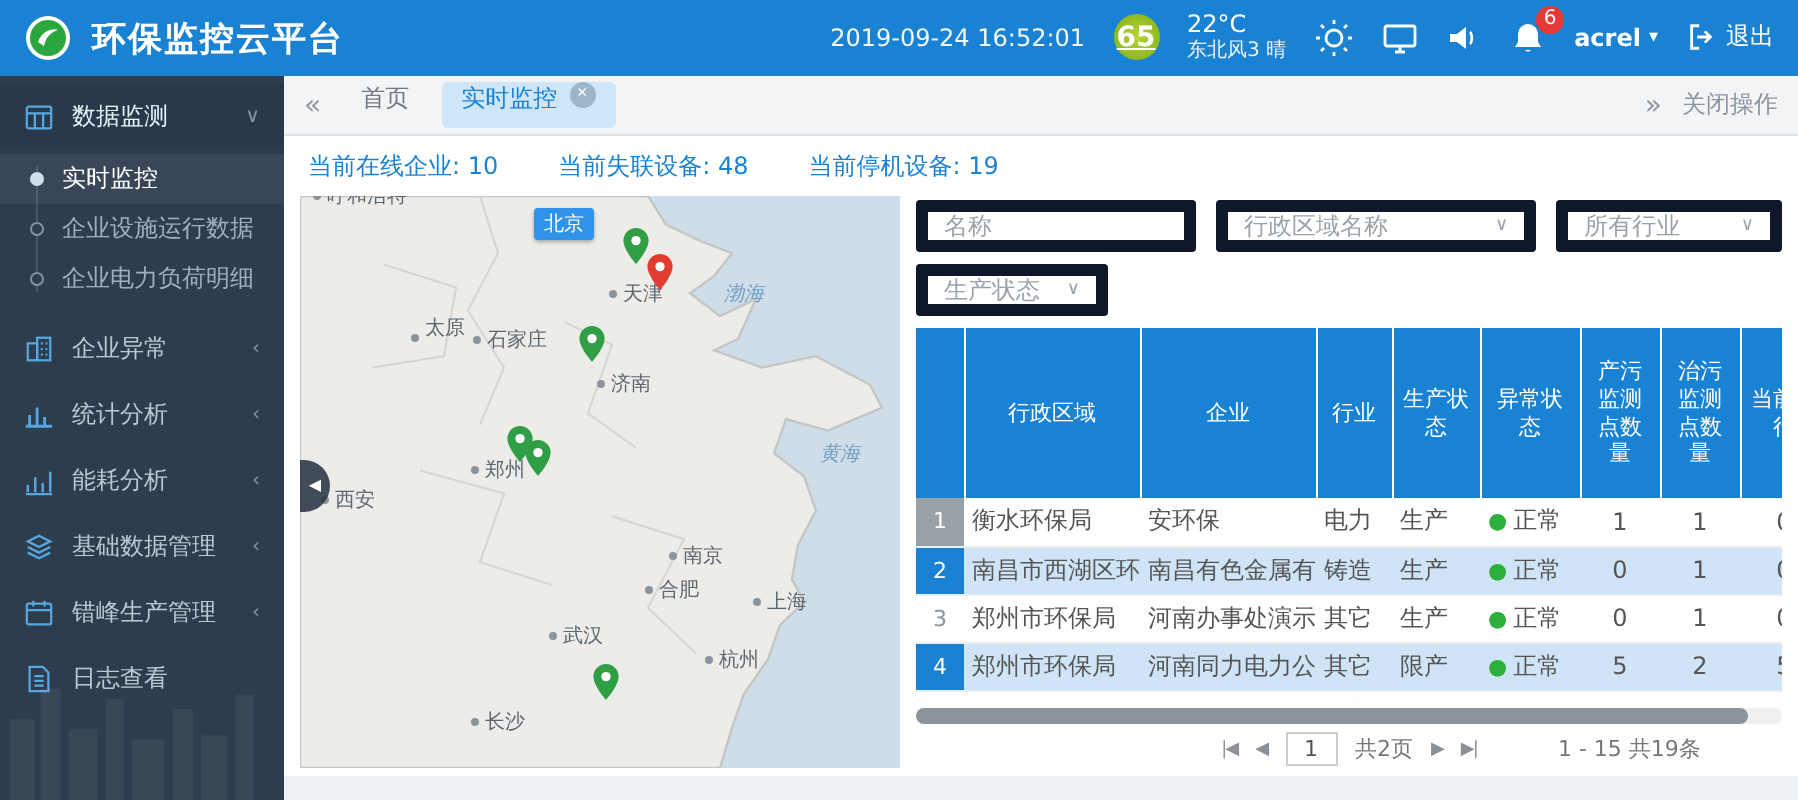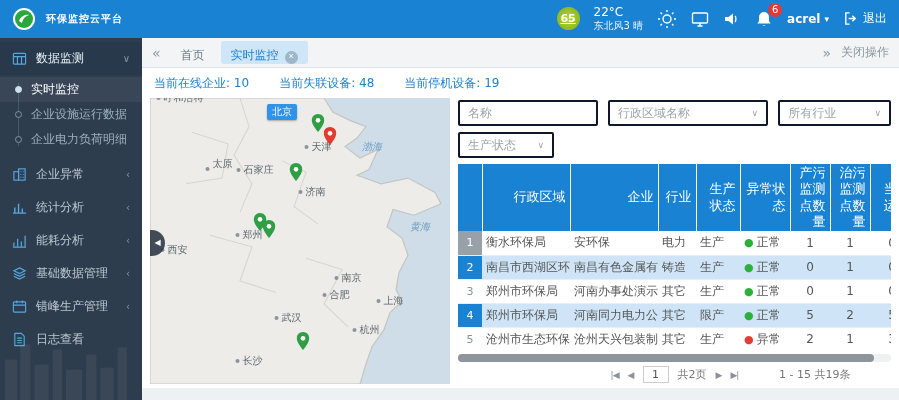--- a/index.html
+++ b/index.html
@@ -3,24 +3,24 @@
 <meta charset="utf-8">
 <style>
   *{margin:0;padding:0;box-sizing:border-box;}
   html,body{width:899px;height:400px;overflow:hidden;}
   body{font-family:"DejaVu Sans","Liberation Sans",sans-serif;font-size:12px;background:#eef1f4;color:#555;}
   .app{width:899px;height:400px;display:flex;flex-direction:column;}
 
   
   .topbar{flex:0 0 38px;background:#1a82d2;display:flex;align-items:center;padding:0 12px;color:#fff;gap:10px;}
   .logo{width:24px;height:24px;display:flex;}
-  .title{font-size:10px;font-weight:bold;letter-spacing:1px;}
+  .title{font-size:17px;font-weight:bold;letter-spacing:1px;}
   .tb-right{margin-left:auto;display:flex;align-items:center;gap:14px;font-size:12px;}
   .dt{opacity:.95;}
-  .aqi{width:23px;height:23px;border-radius:50%;background:radial-gradient(#b5d53a,#7fae13);display:flex;align-items:center;justify-content:center;font-size:11px;font-weight:bold;text-decoration:underline;}
+  .aqi{width:23px;height:23px;border-radius:50%;background:radial-gradient(#b5d53a,#7fae13);display:flex;align-items:center;justify-content:center;font-size:14px;font-weight:bold;text-decoration:underline;}
   .weather{display:flex;flex-direction:column;line-height:1.15;}
   .weather .temp{font-size:12px;}
   .weather .wind{font-size:10px;opacity:.9;}
   .hicon{display:flex;align-items:center;cursor:pointer;}
   .bell{position:relative;display:flex;cursor:pointer;}
   .badge{position:absolute;top:-7px;right:-9px;background:#e53935;border-radius:8px;min-width:14px;height:14px;font-size:10px;display:flex;align-items:center;justify-content:center;padding:0 3px;}
   .user{display:flex;align-items:center;gap:4px;cursor:pointer;font-weight:bold;}
   .caret{font-size:9px;}
   .logout{display:flex;align-items:center;gap:5px;cursor:pointer;}
 
@@ -37,21 +37,21 @@
   .sub-item{height:25px;display:flex;align-items:center;gap:9px;padding-left:15px;font-size:12px;color:#9db0bf;cursor:pointer;position:relative;}
   .sub-item .dot{width:7px;height:7px;border-radius:50%;background:#2e3d4e;border:1px solid #7e93a5;z-index:1;flex:0 0 7px;}
   .sub-item.active{color:#fff;background:rgba(255,255,255,.05);}
   .sub-item.active .dot{background:#cfe0ec;border-color:#cfe0ec;}
   .wm{position:absolute;bottom:0;left:0;width:142px;}
 
   .main{flex:1;display:flex;flex-direction:column;min-width:0;background:#eef1f4;}
   .tabbar{flex:0 0 30px;background:#f2f4f6;border-bottom:1px solid #dfe3e7;display:flex;align-items:center;padding:0 10px;gap:10px;color:#8a96a1;}
   .tb-arrow{font-size:14px;cursor:pointer;line-height:1;}
   .tabs{display:flex;gap:6px;}
-  .tab{height:23px;display:flex;align-items:flex-end;gap:6px;padding:0 10px;font-size:12px;color:#6e7b87;cursor:pointer;border-radius:3px;font-family:Liberation Mono, monospace;}
+  .tab{height:23px;display:flex;align-items:flex-start;gap:6px;padding:0 10px;font-size:12px;color:#6e7b87;cursor:pointer;border-radius:3px;font-family:Liberation Mono, monospace;}
   .tab.active{background:#cfe6f8;color:#1a82d2;}
   .tab .close{width:13px;height:13px;border-radius:50%;background:#9db6c9;color:#fff;font-size:9px;line-height:13px;text-align:center;}
   .tb-rt{margin-left:auto;display:flex;align-items:center;gap:10px;font-size:12px;color:#8a96a1;}
   .closeops{cursor:pointer;}
 
   .content{flex:1;min-height:0;background:#fff;display:flex;flex-direction:column;padding:2px 8px 4px;margin-bottom:12px;}
   .stats{display:flex;gap:30px;color:#1a82d2;font-size:12px;padding:5px 4px 6px;flex:0 0 auto;}
   .panel{flex:1;display:flex;gap:8px;min-height:0;}
 
   
@@ -61,28 +61,28 @@
   .city .cdot{width:4px;height:4px;background:#8a949c;border-radius:50%;}
   .city.hl{background:#2f94e9;color:#fff;padding:1px 5px;border-radius:2px;box-shadow:0 1px 2px rgba(0,0,0,.3);z-index:2;}
   .sea{position:absolute;font-size:10px;color:#6f9ec4;font-style:italic;transform:translate(-50%,-50%);}
   .pin{position:absolute;transform:translate(-50%,-100%);z-index:3;cursor:pointer;}
   .map-handle{position:absolute;left:0;top:46%;width:15px;height:26px;background:rgba(35,48,62,.85);color:#fff;border-radius:0 13px 13px 0;display:flex;align-items:center;justify-content:center;font-size:8px;cursor:pointer;z-index:4;}
 
   
   .right{flex:1;min-width:0;display:flex;flex-direction:column;overflow:hidden;}
   .filters{display:flex;flex-direction:column;gap:6px;margin:2px 0 6px;flex:0 0 auto;}
   .frow{display:flex;gap:10px;}
-  .fbox{height:26px;border:2px solid #0f172a;border-radius:2px;background:#fff;display:flex;align-items:center;padding:3px 8px;color:#9aa3ab;font-size:12px;}
+  .fbox{height:26px;border:6px solid #0f172a;border-radius:2px;background:#fff;display:flex;align-items:center;padding:3px 8px;color:#9aa3ab;font-size:12px;}
   input.fbox{font-family:inherit;outline:none;}
   input.fbox::placeholder{color:#9aa3ab;}
   .fbox .chev{margin-left:auto;font-size:9px;color:#9aa3ab;padding-left:8px;}
 
   .tbl-wrap{flex:1;min-height:0;overflow:hidden;}
   table{border-collapse:collapse;table-layout:fixed;width:456px;font-size:12px;color:#555;}
-  th{background:#1a82d2;color:#fff;font-weight:normal;font-size:13px;text-align:right;padding:1px 4px;height:40px;vertical-align:middle;line-height:1.25;border-right:1px solid rgba(255,255,255,.18);overflow:hidden;}
+  th{background:#1a82d2;color:#fff;font-weight:normal;font-size:11px;text-align:center;padding:15px 4px;height:40px;vertical-align:middle;line-height:1.25;border-right:1px solid rgba(255,255,255,.18);overflow:hidden;}
   td{height:24px;padding:0 4px;border-bottom:1px solid #ebeef0;white-space:nowrap;overflow:hidden;background:#fff;}
   tr.even td{background:#f6f8f9;}
   tr.selected td{background:#cfe5f7;}
   td.idx{text-align:center;color:#8a929a;padding:0;font-size:11px;}
   td.idx.gray{background:#99a1a8;color:#fff;}
   td.idx.blue{background:#1a82d2;color:#fff;}
   td.num{text-align:center;}
   .status-dot{margin-right:3px;font-size:11px;}
 
   .hscroll{flex:0 0 8px;height:8px;background:#eef0f2;border-radius:4px;margin:3px 0 0;position:relative;}
@@ -103,20 +103,21 @@
   <header class="topbar">
     <span class="logo">
       <svg width="24" height="24" viewBox="0 0 24 24">
           <circle cx="12" cy="12" r="11" fill="#ffffff"></circle>
           <circle cx="12" cy="12" r="9" fill="#2aa63c"></circle>
           <path d="M7 14 C9 8 15 7 17 8 C14 9 11 11 10 16 Z" fill="#ffffff"></path>
         </svg>
     </span>
     <span class="title">环保监控云平台</span>
     <div class="tb-right">
+      <span class="dt">2019-09-24 16:52:01</span>
       <span class="aqi">65</span>
       <span class="weather">
         <span class="temp">22°C</span>
         <span class="wind">东北风3 晴</span>
       </span>
       <span class="hicon">
         <svg width="20" height="20" viewBox="0 0 20 20" fill="none" stroke="#fff" stroke-width="1.4">
             <circle cx="10" cy="10" r="4"></circle>
             <path d="M10 1v2M10 17v2M1 10h2M17 10h2M3.5 3.5L5 5M15 15l1.5 1.5M16.5 3.5L15 5M5 15l-1.5 1.5"></path>
           </svg>

